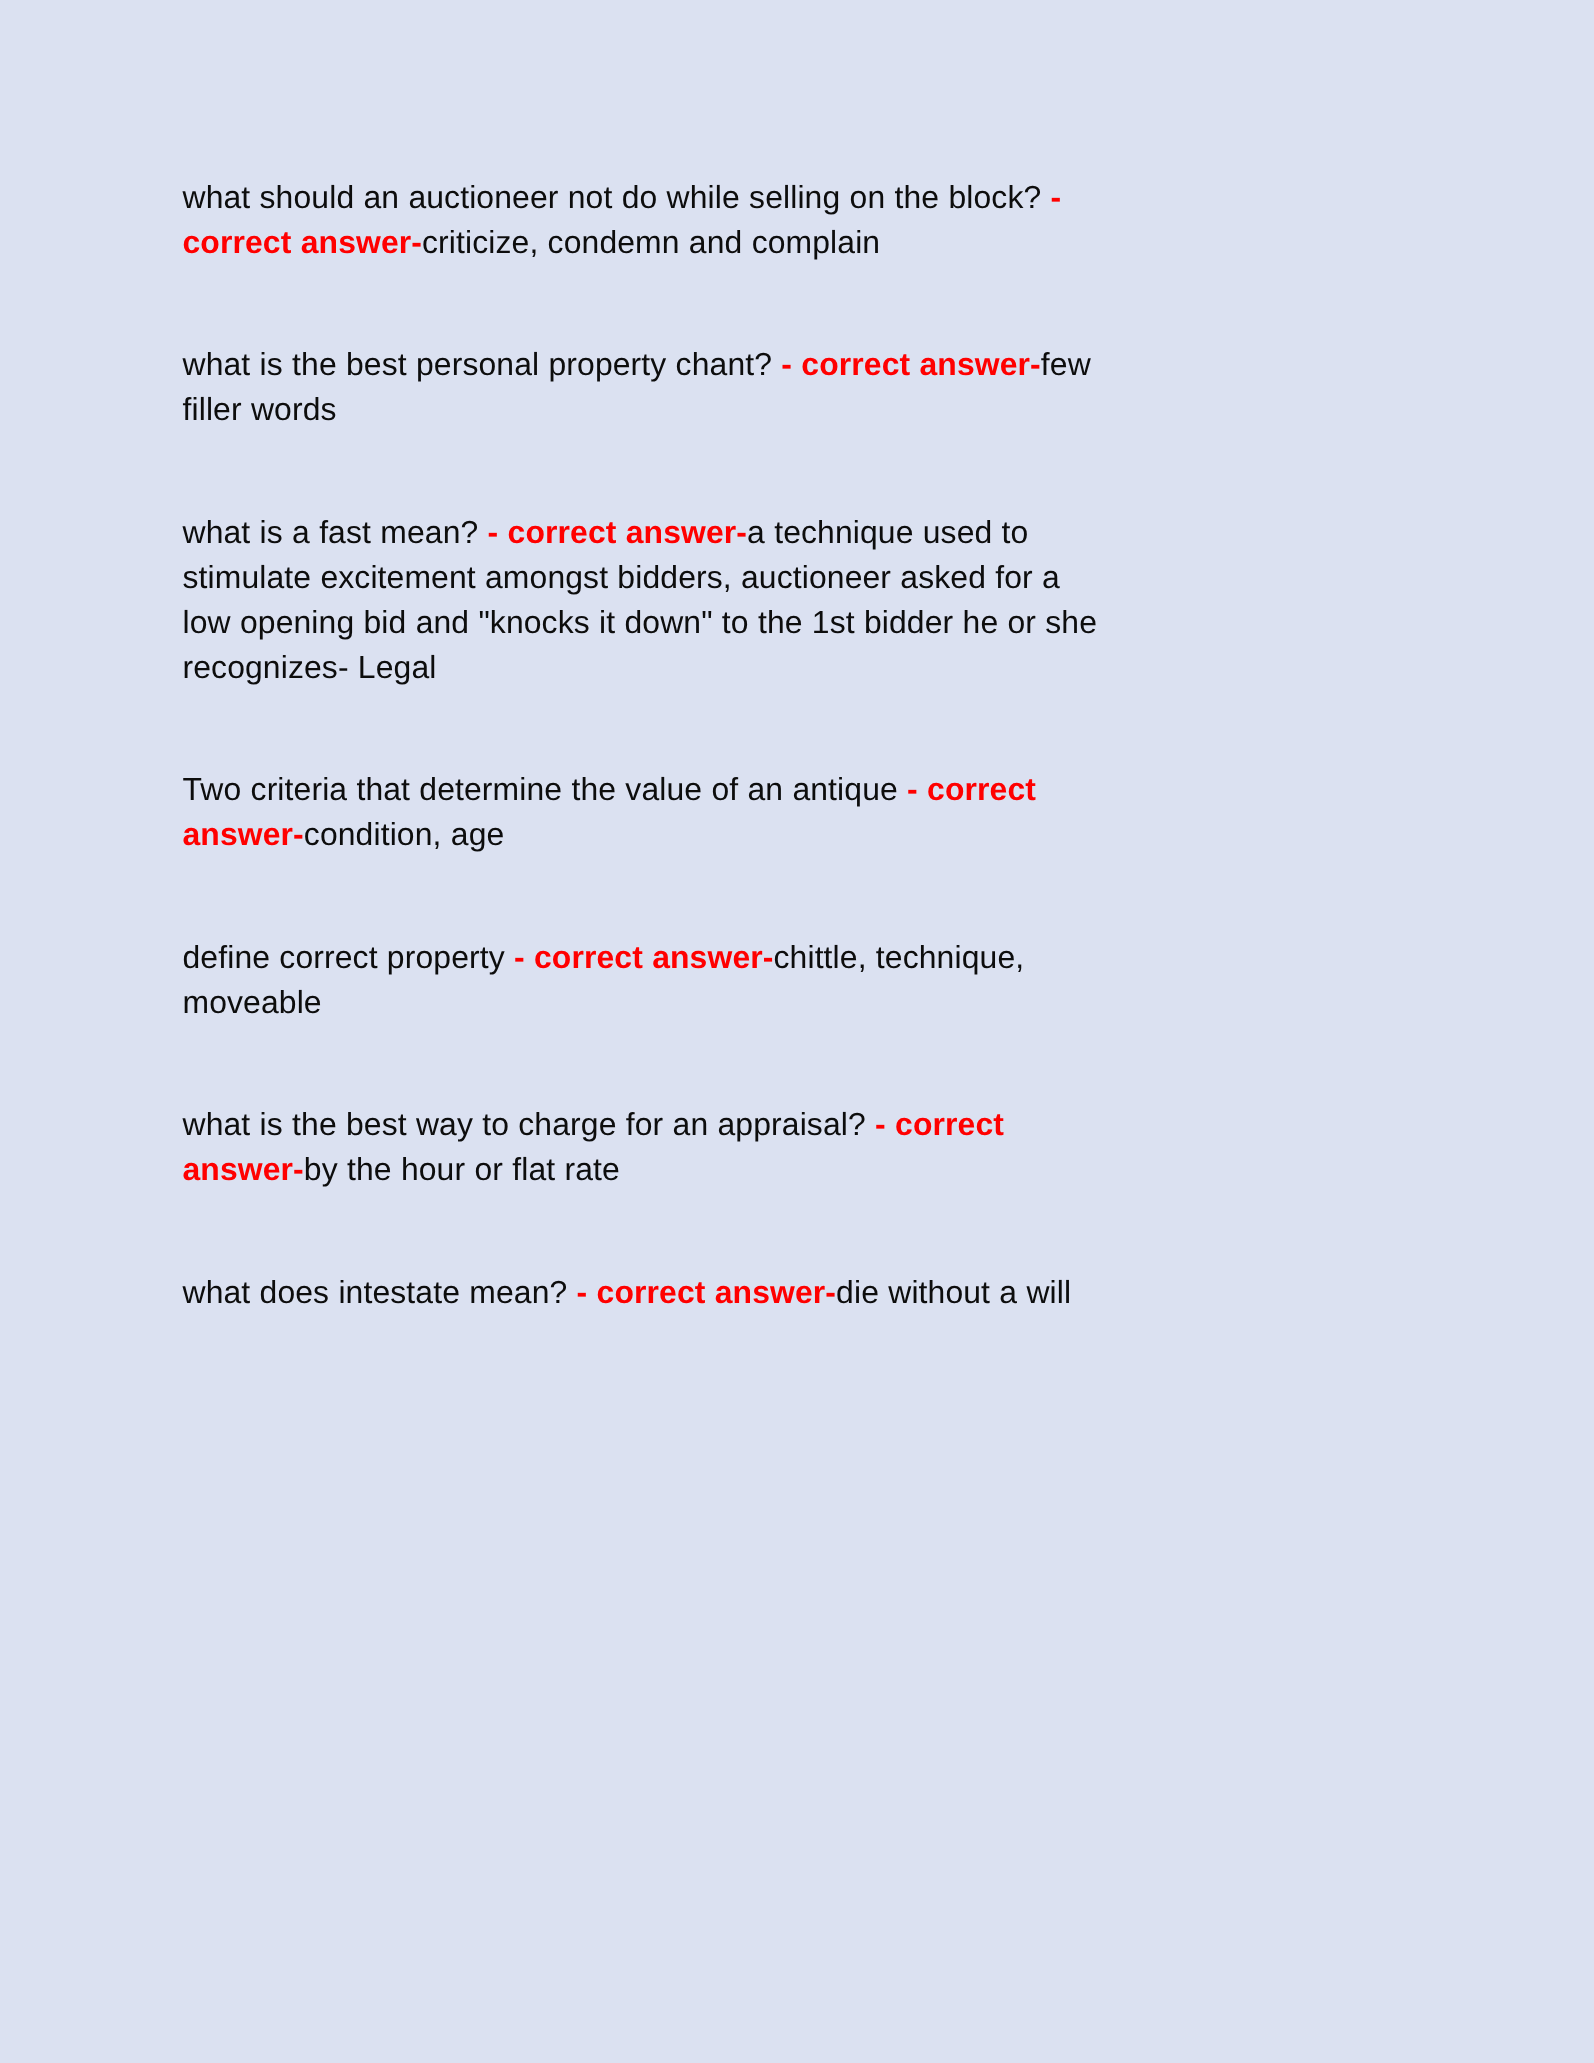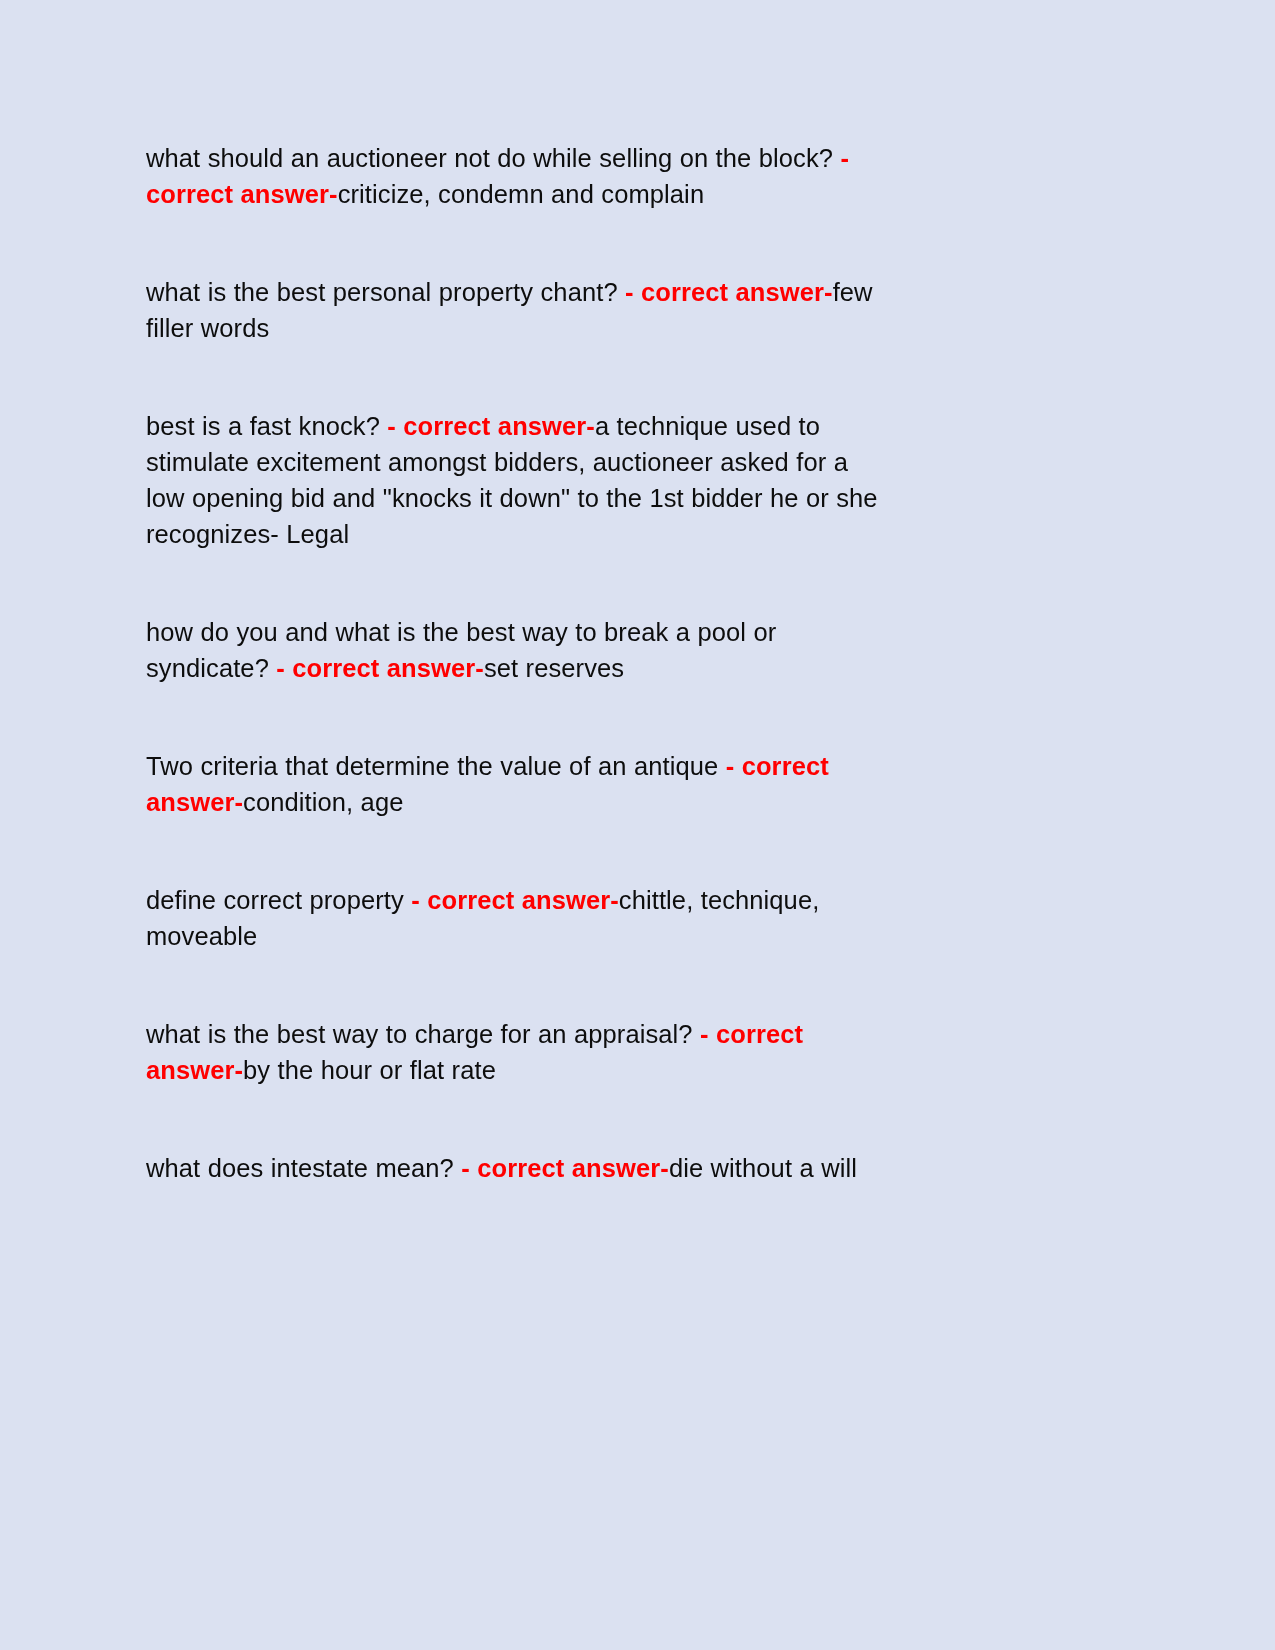--- a/index.html
+++ b/index.html
@@ -51,20 +51,19 @@
     font-weight: 400;
   }
 </style>
 </head>
 <body>
 
 <div class="page">
   <div class="qa-list" id="qa-list">
       <p class="qa-item"><span class="q-text">what should an auctioneer not do while selling on the block?</span><span class="answer-marker"> - correct answer-</span><span class="a-text">criticize, condemn and complain</span></p>
       <p class="qa-item"><span class="q-text">what is the best personal property chant?</span><span class="answer-marker"> - correct answer-</span><span class="a-text">few filler words</span></p>
-      <p class="qa-item"><span class="q-text">best is a fast knock?</span><span class="answer-marker"> - correct answer-</span><span class="a-text">a technique used to stimulate excitement amongst bidders, auctioneer asked for a low opening bid and "knocks it down" to the 1st bidder he or she recognizes- Legal</span></p>
-      <p class="qa-item"><span class="q-text">how do you and what is the best way to break a pool or syndicate?</span><span class="answer-marker"> - correct answer-</span><span class="a-text">set reserves</span></p>
+      <p class="qa-item"><span class="q-text">what is a fast mean?</span><span class="answer-marker"> - correct answer-</span><span class="a-text">a technique used to stimulate excitement amongst bidders, auctioneer asked for a low opening bid and "knocks it down" to the 1st bidder he or she recognizes- Legal</span></p>
       <p class="qa-item"><span class="q-text">Two criteria that determine the value of an antique</span><span class="answer-marker"> - correct answer-</span><span class="a-text">condition, age</span></p>
       <p class="qa-item"><span class="q-text">define correct property</span><span class="answer-marker"> - correct answer-</span><span class="a-text">chittle, technique, moveable</span></p>
       <p class="qa-item"><span class="q-text">what is the best way to charge for an appraisal?</span><span class="answer-marker"> - correct answer-</span><span class="a-text">by the hour or flat rate</span></p>
       <p class="qa-item"><span class="q-text">what does intestate mean?</span><span class="answer-marker"> - correct answer-</span><span class="a-text">die without a will</span></p>
     </div>
 </div>
 
 </body></html>

